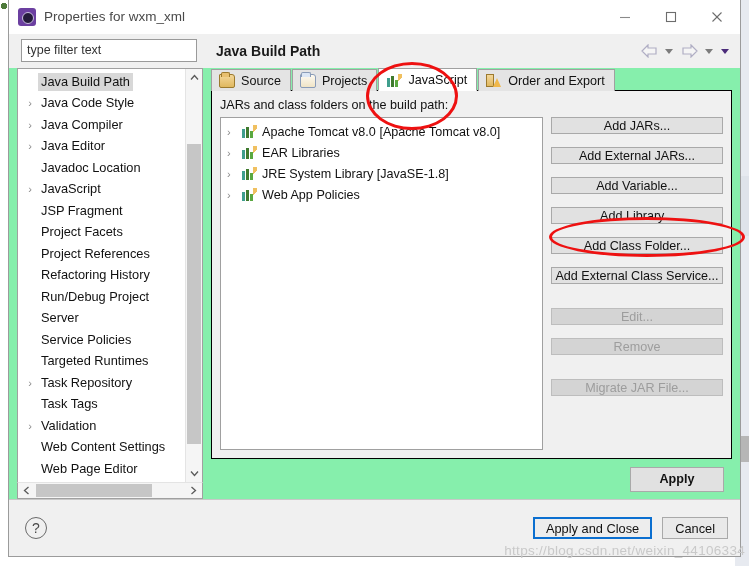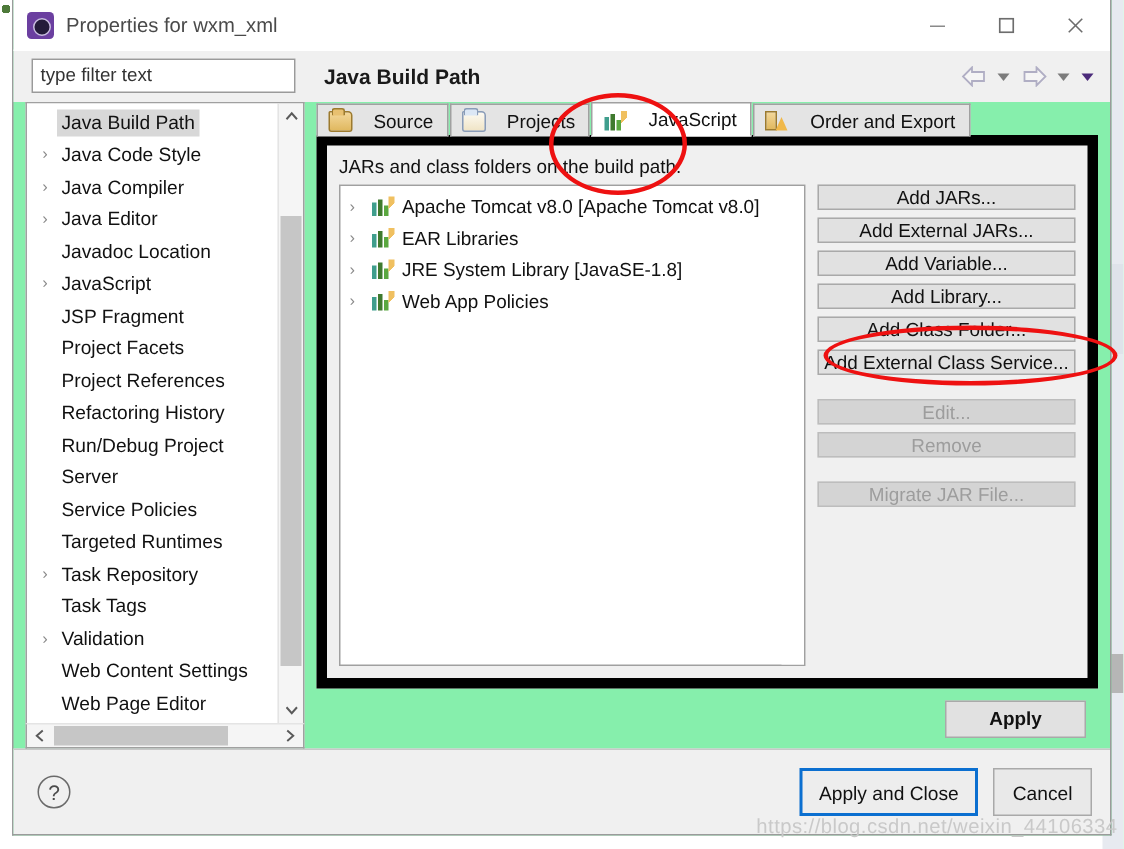--- a/index.html
+++ b/index.html
@@ -170,21 +170,21 @@
     flex: 1; min-width: 0; display: flex; flex-direction: column;
     margin: 0 8px 0 8px;
   }
 
   
   #tabs {
     display: flex; align-items: flex-end; height: 23px; flex: none;
     position: relative; z-index: 2;
   }
   .tab {
-    height: 22px; display: flex; align-items: center; gap: 14px;
+    height: 22px; display: flex; align-items: center; gap: 6px;
     padding: 0 9px 0 7px; font-size: 12.6px; color: #111;
     border: 1px solid #a0a0a0; border-bottom: none;
     background: #e4e4e4; margin-right: 1px;
   }
   .tab.active { background: #ffffff; height: 23px; border-bottom: 1px solid #ffffff; }
   .tab-ico { width: 16px; height: 14px; flex: none; position: relative; }
 
   
   .ico-folder-src {
     background: linear-gradient(#f3d79a, #e0b85f);
@@ -222,21 +222,21 @@
   }
   .ico-order::after {
     content:""; position:absolute; left:7px; bottom:1px;
     width:0; height:0; border-left:4px solid transparent; border-right:4px solid transparent;
     border-bottom: 9px solid #f0b84a;
   }
 
   
   #tab-panel {
     flex: 1; min-height: 0;
-    border: 7px solid #000000;
+    border: 1px solid #000000;
     background: #f0f0f0;
     padding: 7px 8px 8px 8px;
     display: flex; flex-direction: column;
     margin-top: -1px;
   }
   #panel-desc { font-size: 12.6px; color: #111; margin-bottom: 5px; }
   #panel-cols { flex: 1; min-height: 0; display: flex; gap: 8px; }
 
   
   #lib-list-wrap {
@@ -259,21 +259,21 @@
 
   
   #btn-col {
     width: 172px; flex: none; display: flex; flex-direction: column;
   }
   .dlgbtn {
     height: 17px; width: 100%;
     border: 1px solid #a9a9a9; background: #e1e1e1;
     font-size: 12.6px; color: #111;
     font-family: "Liberation Sans", sans-serif;
-    margin-bottom: 5px;
+    margin-bottom: 13px;
     display: flex; align-items: center; justify-content: center;
   }
   .dlgbtn.disabled { color: #9d9d9d; background: #d4d4d4; border-color: #bdbdbd; }
   .btn-gap { height: 11px; flex: none; }
 
   
   #apply-row {
     flex: none; height: 40px; display: flex; align-items: center;
     justify-content: flex-end; padding-right: 8px; font-weight: bold;
   }
@@ -291,21 +291,21 @@
     padding: 0 12px 0 16px;
   }
   #help-icon {
     width: 22px; height: 22px; border-radius: 50%;
     border: 1.6px solid #6a6a6a; color: #4a4a4a;
     display: flex; align-items: center; justify-content: center;
     font-size: 14px; flex: none;
   }
   #footer-spacer { flex: 1; }
   .footbtn {
-    height: 32px; border: 1px solid #a9a9a9; background: #e9e9e9;
+    height: 22px; border: 1px solid #a9a9a9; background: #e9e9e9;
     font-size: 12.8px; color: #111;
     display: flex; align-items: center; justify-content: center;
     padding: 0 12px; margin-left: 10px;
     font-family: "Liberation Sans", sans-serif;
   }
   .footbtn.primary {
     border: 2px solid #0b6fd0; background: #ededed; padding: 0 11px;
   }
 
   

